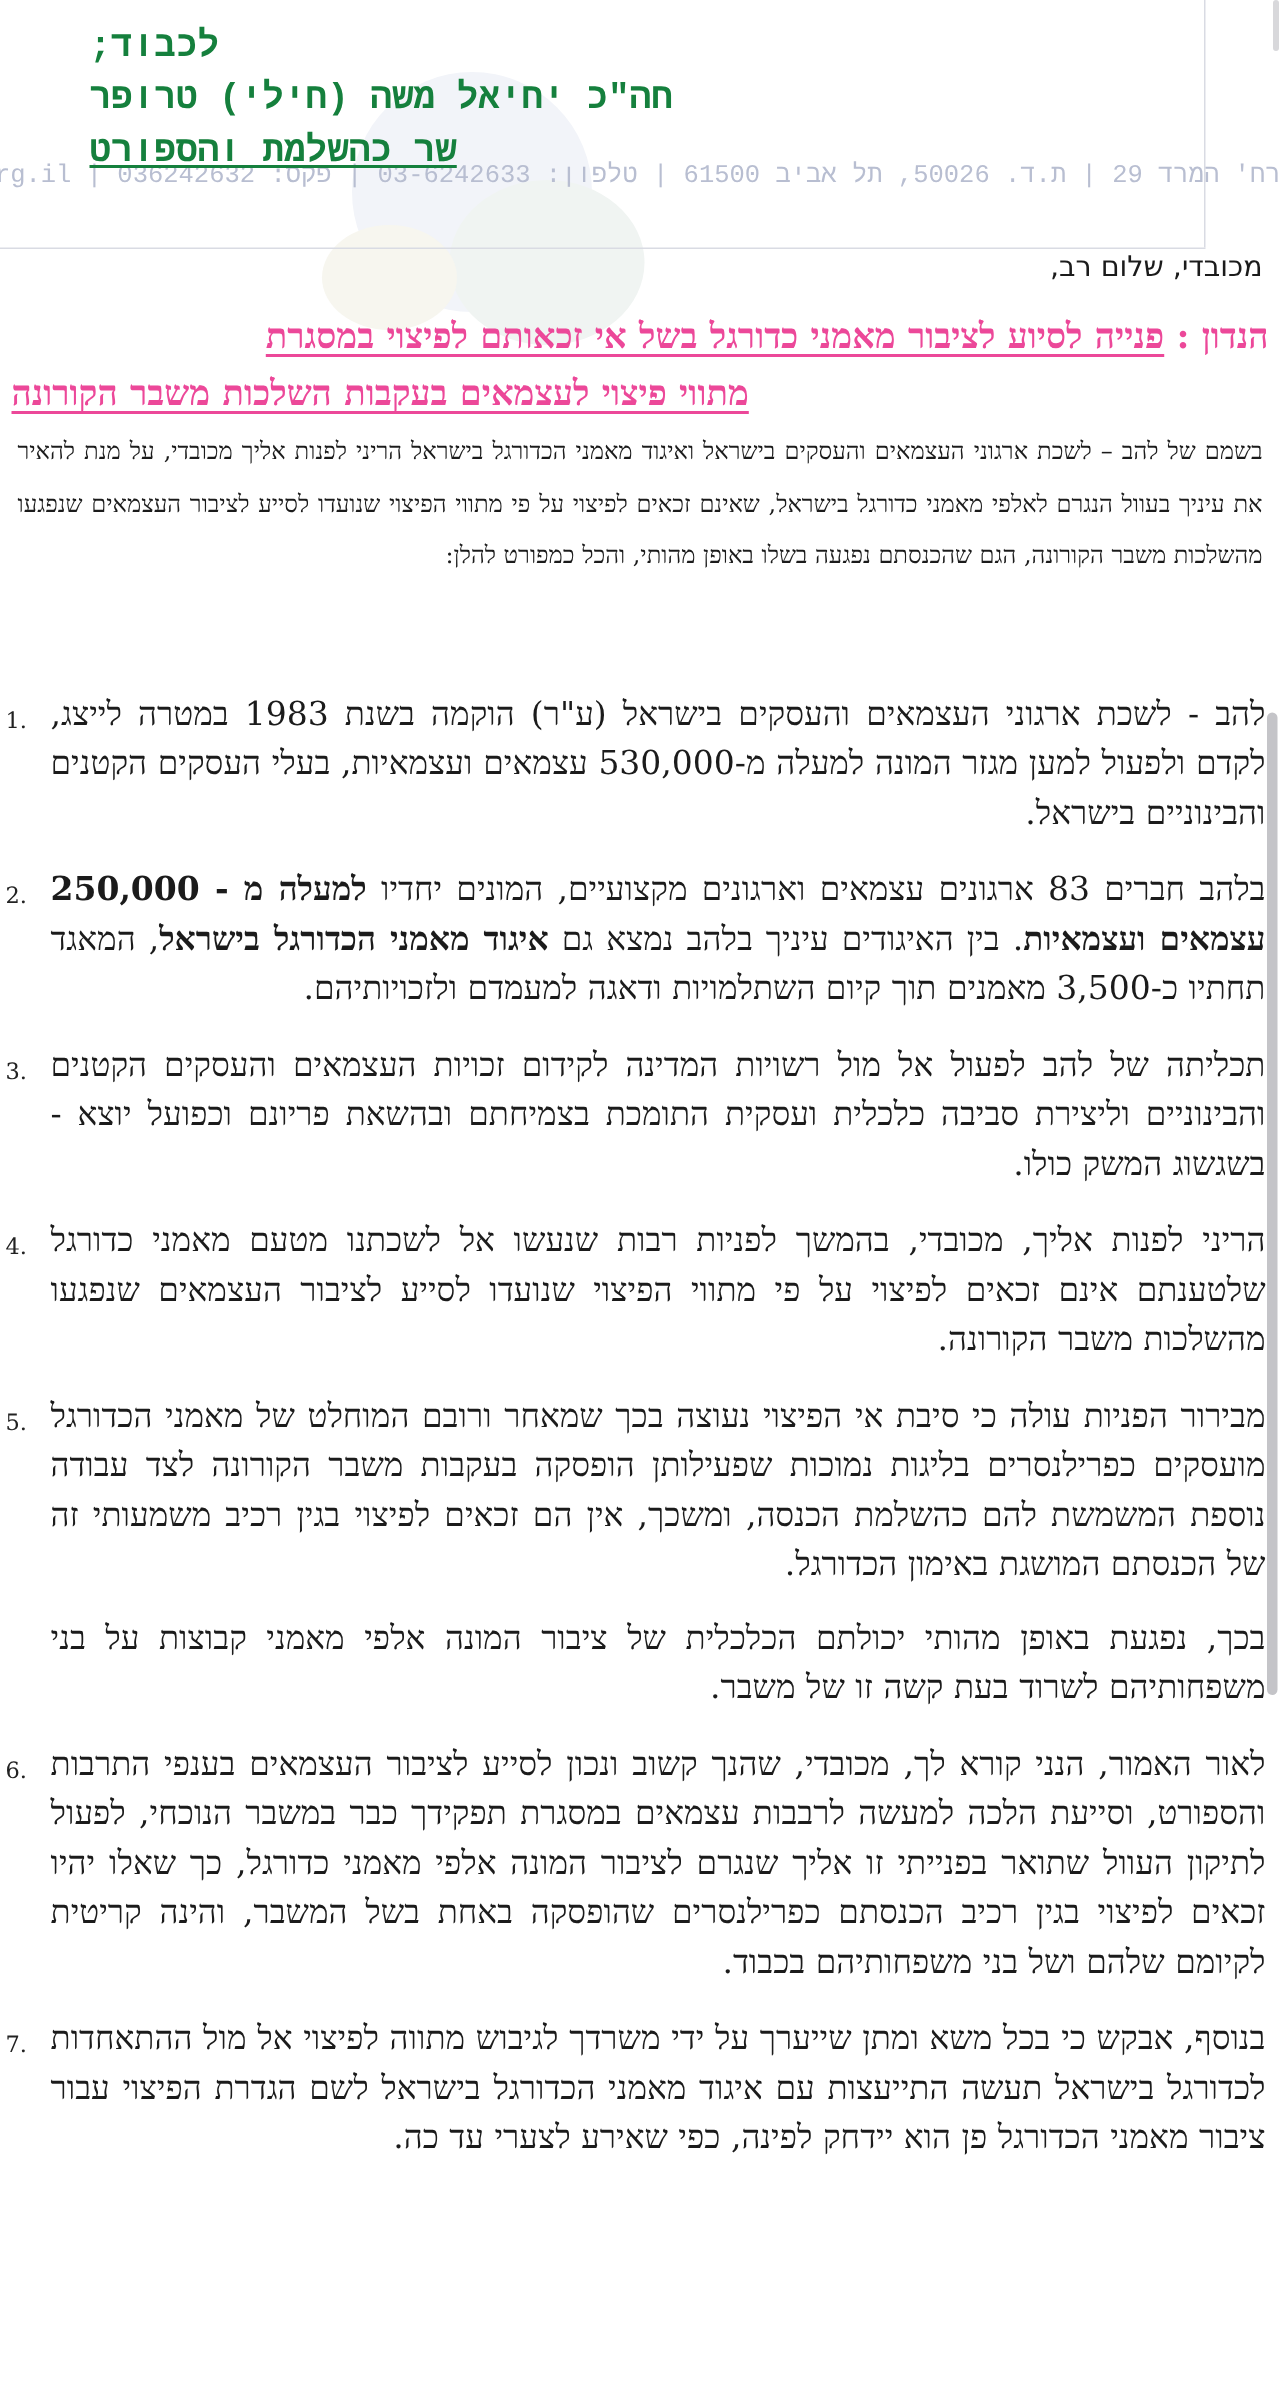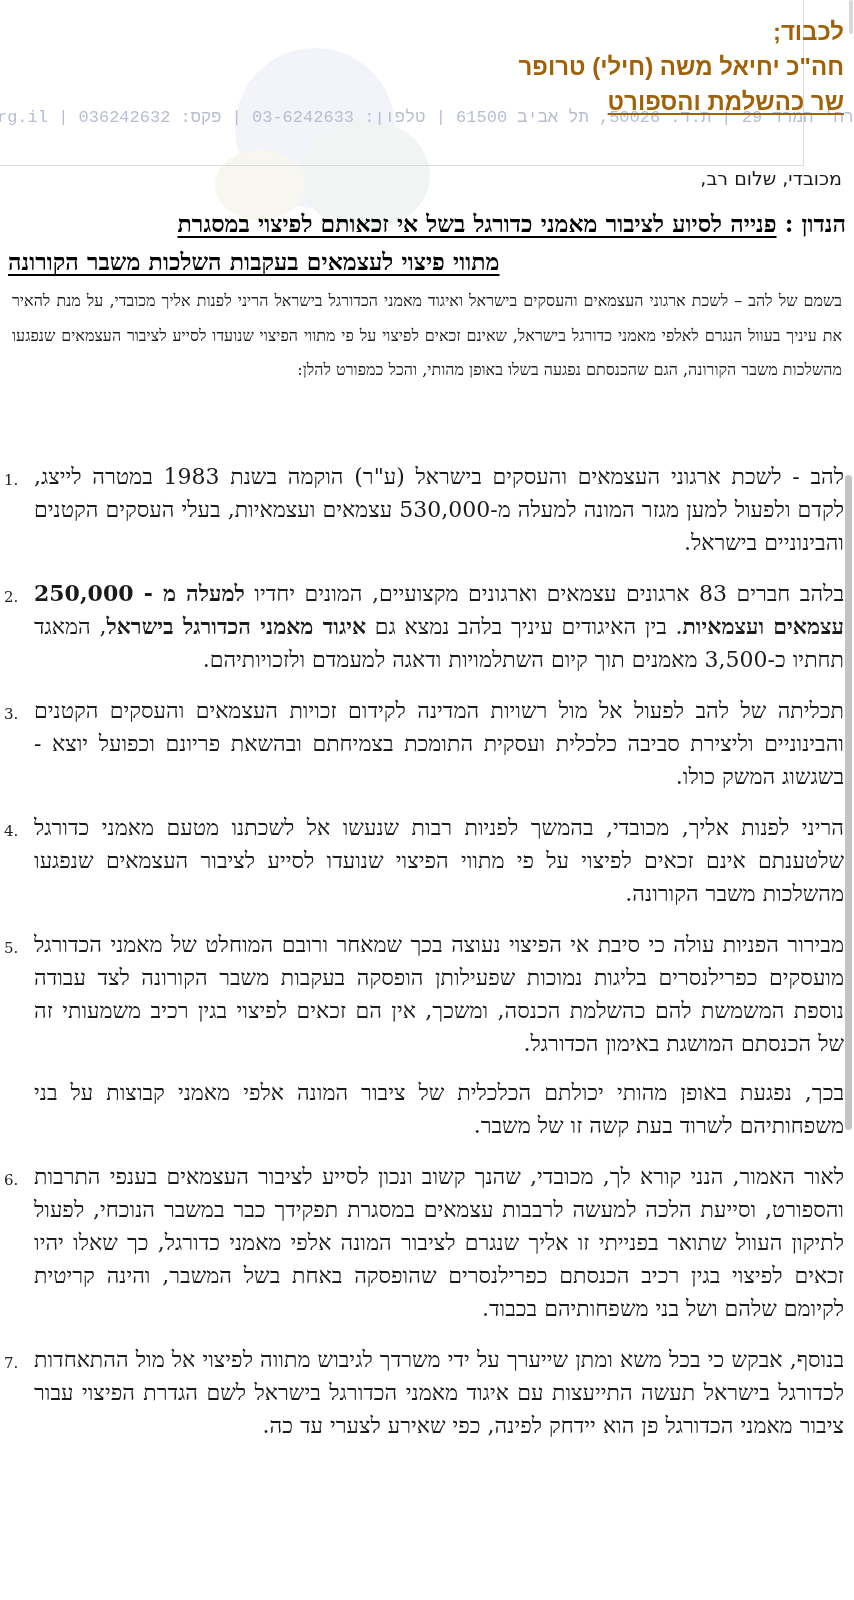--- a/index.html
+++ b/index.html
@@ -20,23 +20,23 @@
   .hrule { position:absolute; left:0; top:165px; width:804px; height:1px; background:#d9dbe3; z-index:1; }
 
   
   .scroll-thumb { position:absolute; right:2px; top:475px; width:7px; height:655px;
                   background:#c4c4c8; border-radius:4px; z-index:9; }
   .scroll-sliver { position:absolute; right:1px; top:0; width:4px; height:34px;
                    background:#d8d8db; border-radius:2px; z-index:9; }
 
   
   .recipient {
-    position:absolute; top:14px; right:10px; left:60px; text-align:right; z-index:2;
-    font-family:Liberation Sans, sans-serif;
-    font-weight:bold; font-size:24px; line-height:35px; color:#a16207;
+    position:absolute; top:14px; right:10px; left:60px; text-align:left; z-index:2;
+    font-family:Liberation Mono, monospace;
+    font-weight:bold; font-size:24px; line-height:35px; color:#15803d;
   }
   .recipient .title { text-decoration:underline; text-underline-offset:3px; }
 
   
   .watermark {
     position:absolute; top:103px; left:0; right:0; text-align:center; z-index:1;
     font-family:Liberation Mono, monospace;
     color:#b8bed1; font-size:17px; line-height:29px; white-space:nowrap;
   }
   .fb {
@@ -46,21 +46,21 @@
   }
 
   .greeting {
     position:absolute; top:167px; right:12px; z-index:2;
     font-family:"DejaVu Sans","Liberation Sans",sans-serif;
     font-size:19px; color:#1b1b1b;
   }
 
   
   .subject { position:absolute; top:205px; right:8px; left:8px; z-index:2;
-             font-weight:bold; font-size:23.5px; line-height:38px; color:#000000; }
+             font-weight:bold; font-size:23.5px; line-height:38px; color:#ec4899; }
   .subject-line1 { text-align:right; }
   .subject-line2 { text-align:left; }
   .u { text-decoration:underline; text-underline-offset:4px; }
 
   
   .intro { position:absolute; top:284px; right:12px; left:12px; z-index:2;
            text-align:justify; font-size:16px; line-height:34.5px; }
 
   
   .items { position:absolute; top:460px; right:10px; left:34px; z-index:2; }

